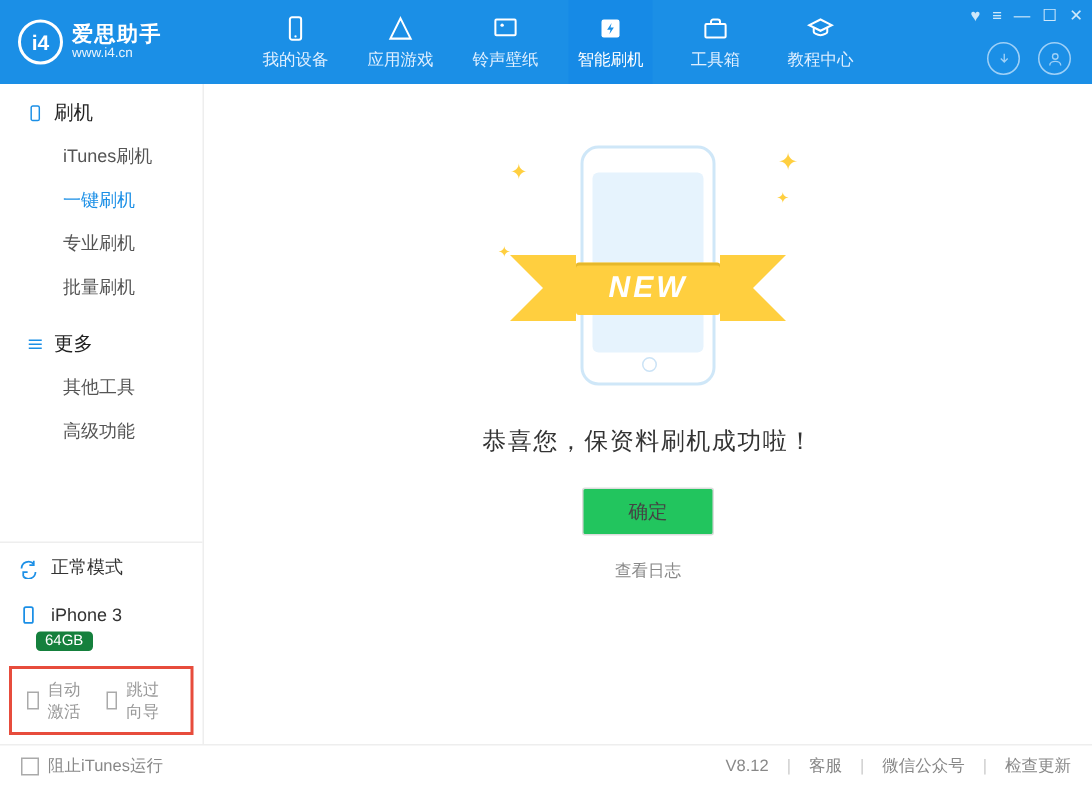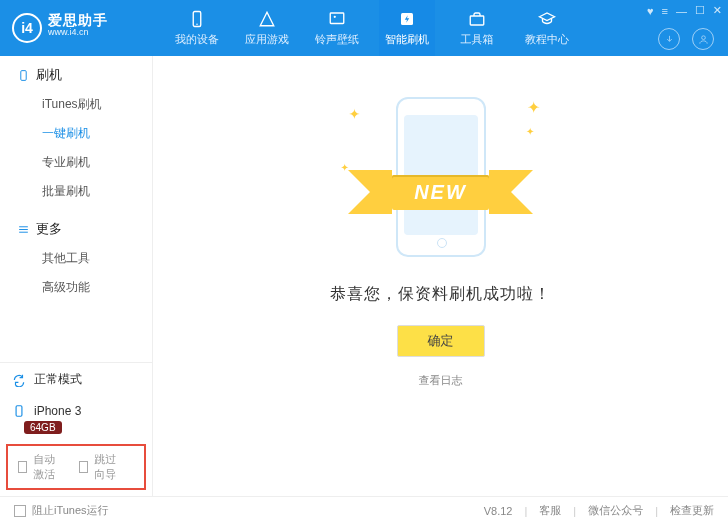--- a/index.html
+++ b/index.html
@@ -1,49 +1,49 @@
 <!DOCTYPE html>
 <html><head>
 <meta charset="utf-8">
 <style>
 * { margin: 0; padding: 0; box-sizing: border-box; font-family: "Microsoft YaHei", Arial, sans-serif; }
 body { width: 728px; height: 524px; overflow: hidden; background: #fff; font-size: 12px; color: #333; }
 
 
 .header { height: 56px; background: #1b8fe6; display: flex; align-items: center; position: relative; }
-.logo { display: flex; padding: 0 10px 0 12px; color: #fff; gap: 6px; width: 155px; }
+.logo { display: flex; align-items: center; padding: 0 10px 0 12px; color: #fff; gap: 6px; width: 155px; }
 .logo-icon { width: 30px; height: 30px; border: 2px solid #fff; border-radius: 50%; display: flex; align-items: center; justify-content: center; font-size: 14px; font-weight: bold; color: #fff; }
 .logo-text { display: flex; flex-direction: column; line-height: 1.1; }
 .logo-brand { font-size: 14px; font-weight: bold; letter-spacing: 1px; }
 .logo-url { font-size: 9px; opacity: 0.9; }
 .nav { display: flex; height: 100%; }
 .nav-item { width: 56px; height: 100%; display: flex; flex-direction: column; align-items: center; justify-content: center; color: #dfefff; gap: 4px; cursor: pointer; margin-left: 14px; }
 .nav-item.active { background: #168ae6; color: #fff; }
 .nav-icon { width: 20px; height: 18px; fill: #fff; }
 .nav-label { font-size: 11px; }
 .win-controls { position: absolute; top: 4px; right: 6px; display: flex; gap: 8px; align-items: center; }
 .win-controls span { color: #cfe8fa; font-size: 11px; cursor: pointer; }
 .header-circles { position: absolute; right: 14px; bottom: 6px; display: flex; gap: 12px; }
 .hdr-circ { width: 22px; height: 22px; border: 1.5px solid #9ed0f7; border-radius: 50%; display: flex; align-items: center; justify-content: center; }
 .hdr-circ svg { width: 11px; height: 11px; fill: none; stroke: #9ed0f7; stroke-width: 2; }
 
 
 .main { display: flex; height: 440px; }
-.sidebar { width: 153px; border-right: 1px solid #eee; display: flex; flex-direction: column; }
+.sidebar { width: 136px; border-right: 1px solid #eee; display: flex; flex-direction: column; }
 .section { padding: 10px 0 2px 16px; display: flex; align-items: center; gap: 6px; color: #222; font-size: 13px; }
 .sect-icon { width: 14px; height: 14px; display: inline-flex; align-items: center; justify-content: center; }
 .sect-icon svg { width: 13px; height: 13px; fill: none; stroke: #1b8fe6; stroke-width: 1.8; }
 .sub-list { padding: 4px 0 4px 0; }
 .sub-item { font-size: 12px; color: #555; padding: 6px 0 6px 42px; cursor: pointer; }
 .sub-item.active { color: #1b8fe6; }
 
 .device-box { margin-top: auto; border-top: 1px solid #eee; }
 .dev-row { display: flex; align-items: center; gap: 8px; padding: 8px 12px; font-size: 12px; color: #333; }
 .dev-row svg { width: 14px; height: 14px; fill: #1b8fe6; }
-.storage-badge { display: inline-block; background: #7f1d1d; color: #fff; border-radius: 3px; font-size: 10px; padding: 1px 6px; margin-left: 24px; margin-top: -4px; margin-bottom: 6px; }
+.storage-badge { display: inline-block; background: #15803d; color: #fff; border-radius: 3px; font-size: 10px; padding: 1px 6px; margin-left: 24px; margin-top: -4px; margin-bottom: 6px; }
 .opt-box { border: 2px solid #e74c3c; padding: 6px 10px; display: flex; align-items: center; gap: 6px; margin: 4px 6px 6px; }
 .chk { width: 12px; height: 12px; border: 1px solid #aaa; display: inline-block; }
 .opt-box label { font-size: 11px; color: #999; margin-right: 8px; }
 
 .content { flex: 1; position: relative; background: #fff; display: flex; flex-direction: column; align-items: center; padding-top: 36px; }
 .illus { position: relative; width: 200px; height: 170px; }
 .phone { position: absolute; left: 55px; top: 5px; width: 90px; height: 160px; background: #fff; border: 2px solid #cfe7f8; border-radius: 12px; }
 .phone:before { content: ""; position: absolute; left: 6px; right: 6px; top: 16px; bottom: 20px; background: #e6f3fd; border-radius: 4px; }
 .phone:after { content: ""; position: absolute; left: 50%; bottom: 7px; width: 8px; height: 8px; margin-left: -4px; border: 1.5px solid #cbe3f6; border-radius: 50%; }
 .ribbon { position: absolute; left: -8px; right: -8px; top: 78px; height: 44px; display: flex; align-items: center; justify-content: center; }
@@ -51,21 +51,21 @@
 .ribbon-tail { width: 0; height: 0; border: 22px solid #ffcf3f; }
 .ribbon-tail.l { border-left-color: transparent; }
 .ribbon-tail.r { border-right-color: transparent; }
 .sparkle { position: absolute; color: #ffcf3f; font-size: 14px; }
 .sp1 { left: 8px; top: 14px; }
 .sp2 { right: 6px; top: 34px; font-size: 10px; }
 .sp3 { left: 0px; top: 70px; font-size: 10px; }
 .sp4 { right: 0px; top: 6px; font-size: 16px; }
 
 .success-text { font-size: 16px; color: #333; margin-top: 22px; letter-spacing: 1px; }
-.ok-btn { margin-top: 20px; padding: 6px 30px; border: 1px solid #ddd; background: #fde047; font-size: 13px; color: #444; cursor: pointer; border-radius: 2px; }
+.ok-btn { margin-top: 20px; padding: 6px 30px; border: 1px solid #ddd; background: #22c55e; font-size: 13px; color: #444; cursor: pointer; border-radius: 2px; }
 .log-link { margin-top: 16px; font-size: 11px; color: #888; cursor: pointer; }
 
 
 .footer { height: 28px; border-top: 1px solid #eee; display: flex; align-items: center; padding: 0 14px; font-size: 11px; color: #888; gap: 6px; }
 .footer .spacer { flex: 1; }
 .footer .sep { color: #ccc; margin: 0 6px; }
 </style>
 </head>
 <body>
 

